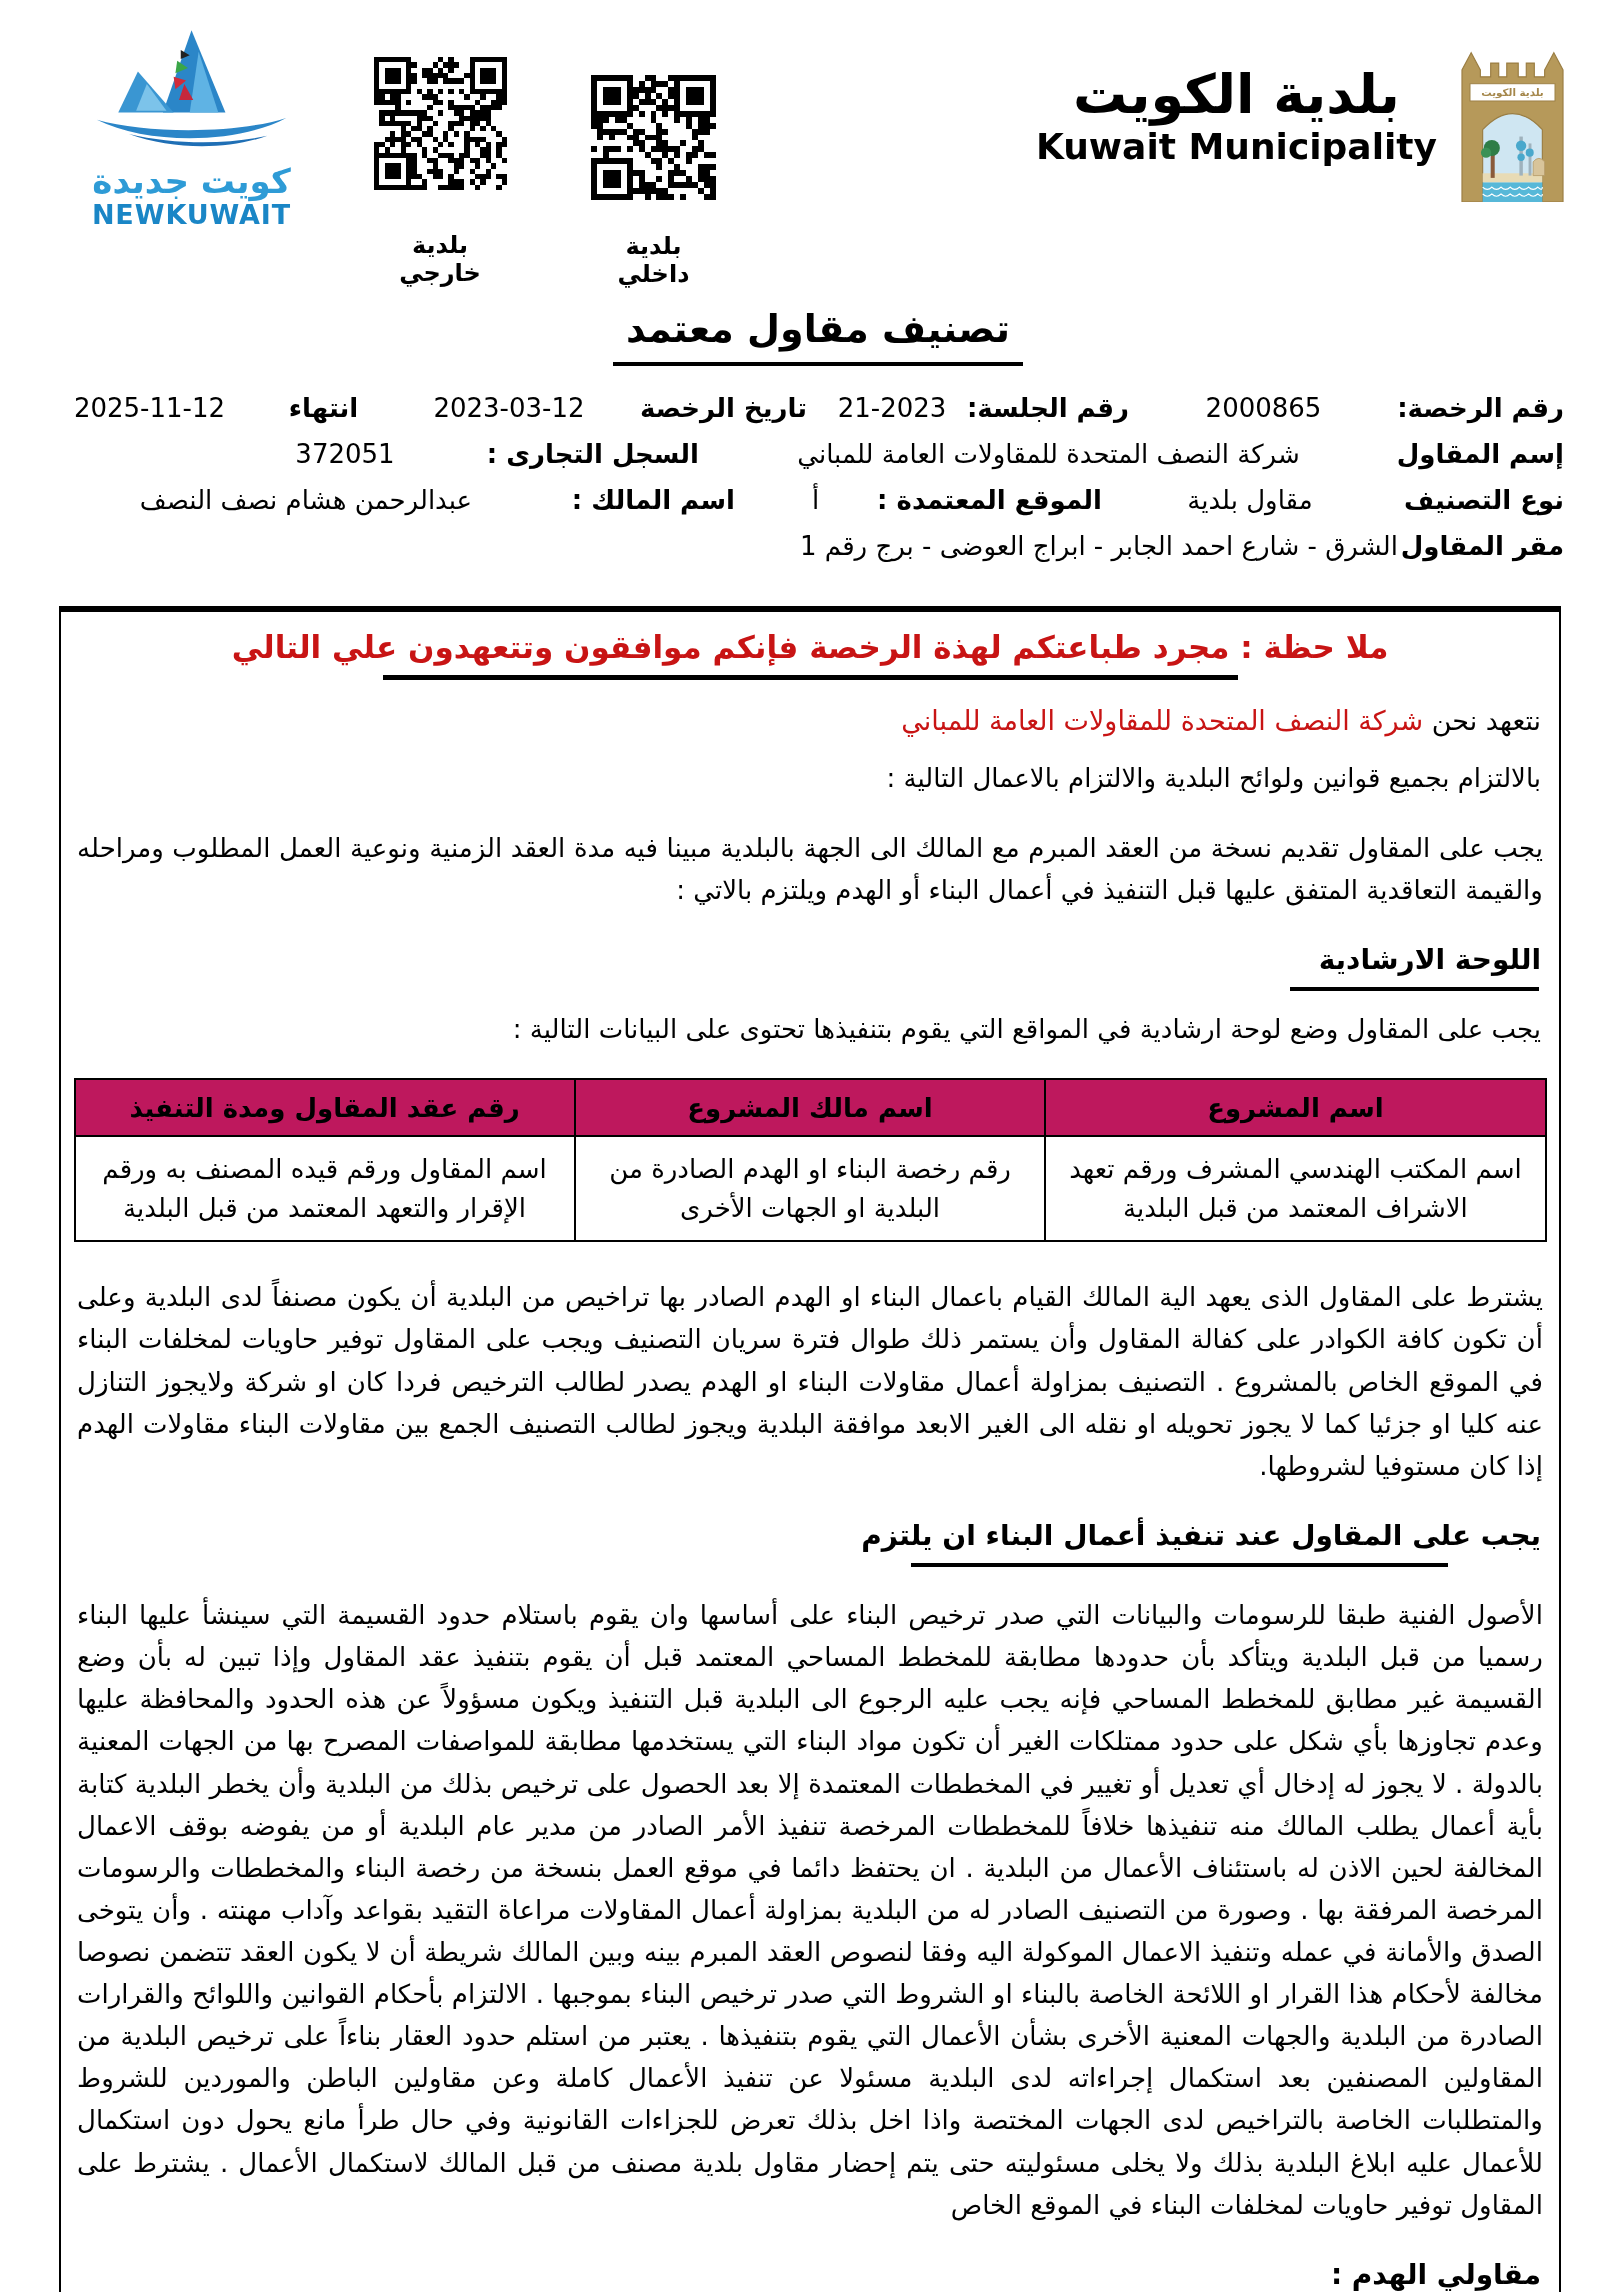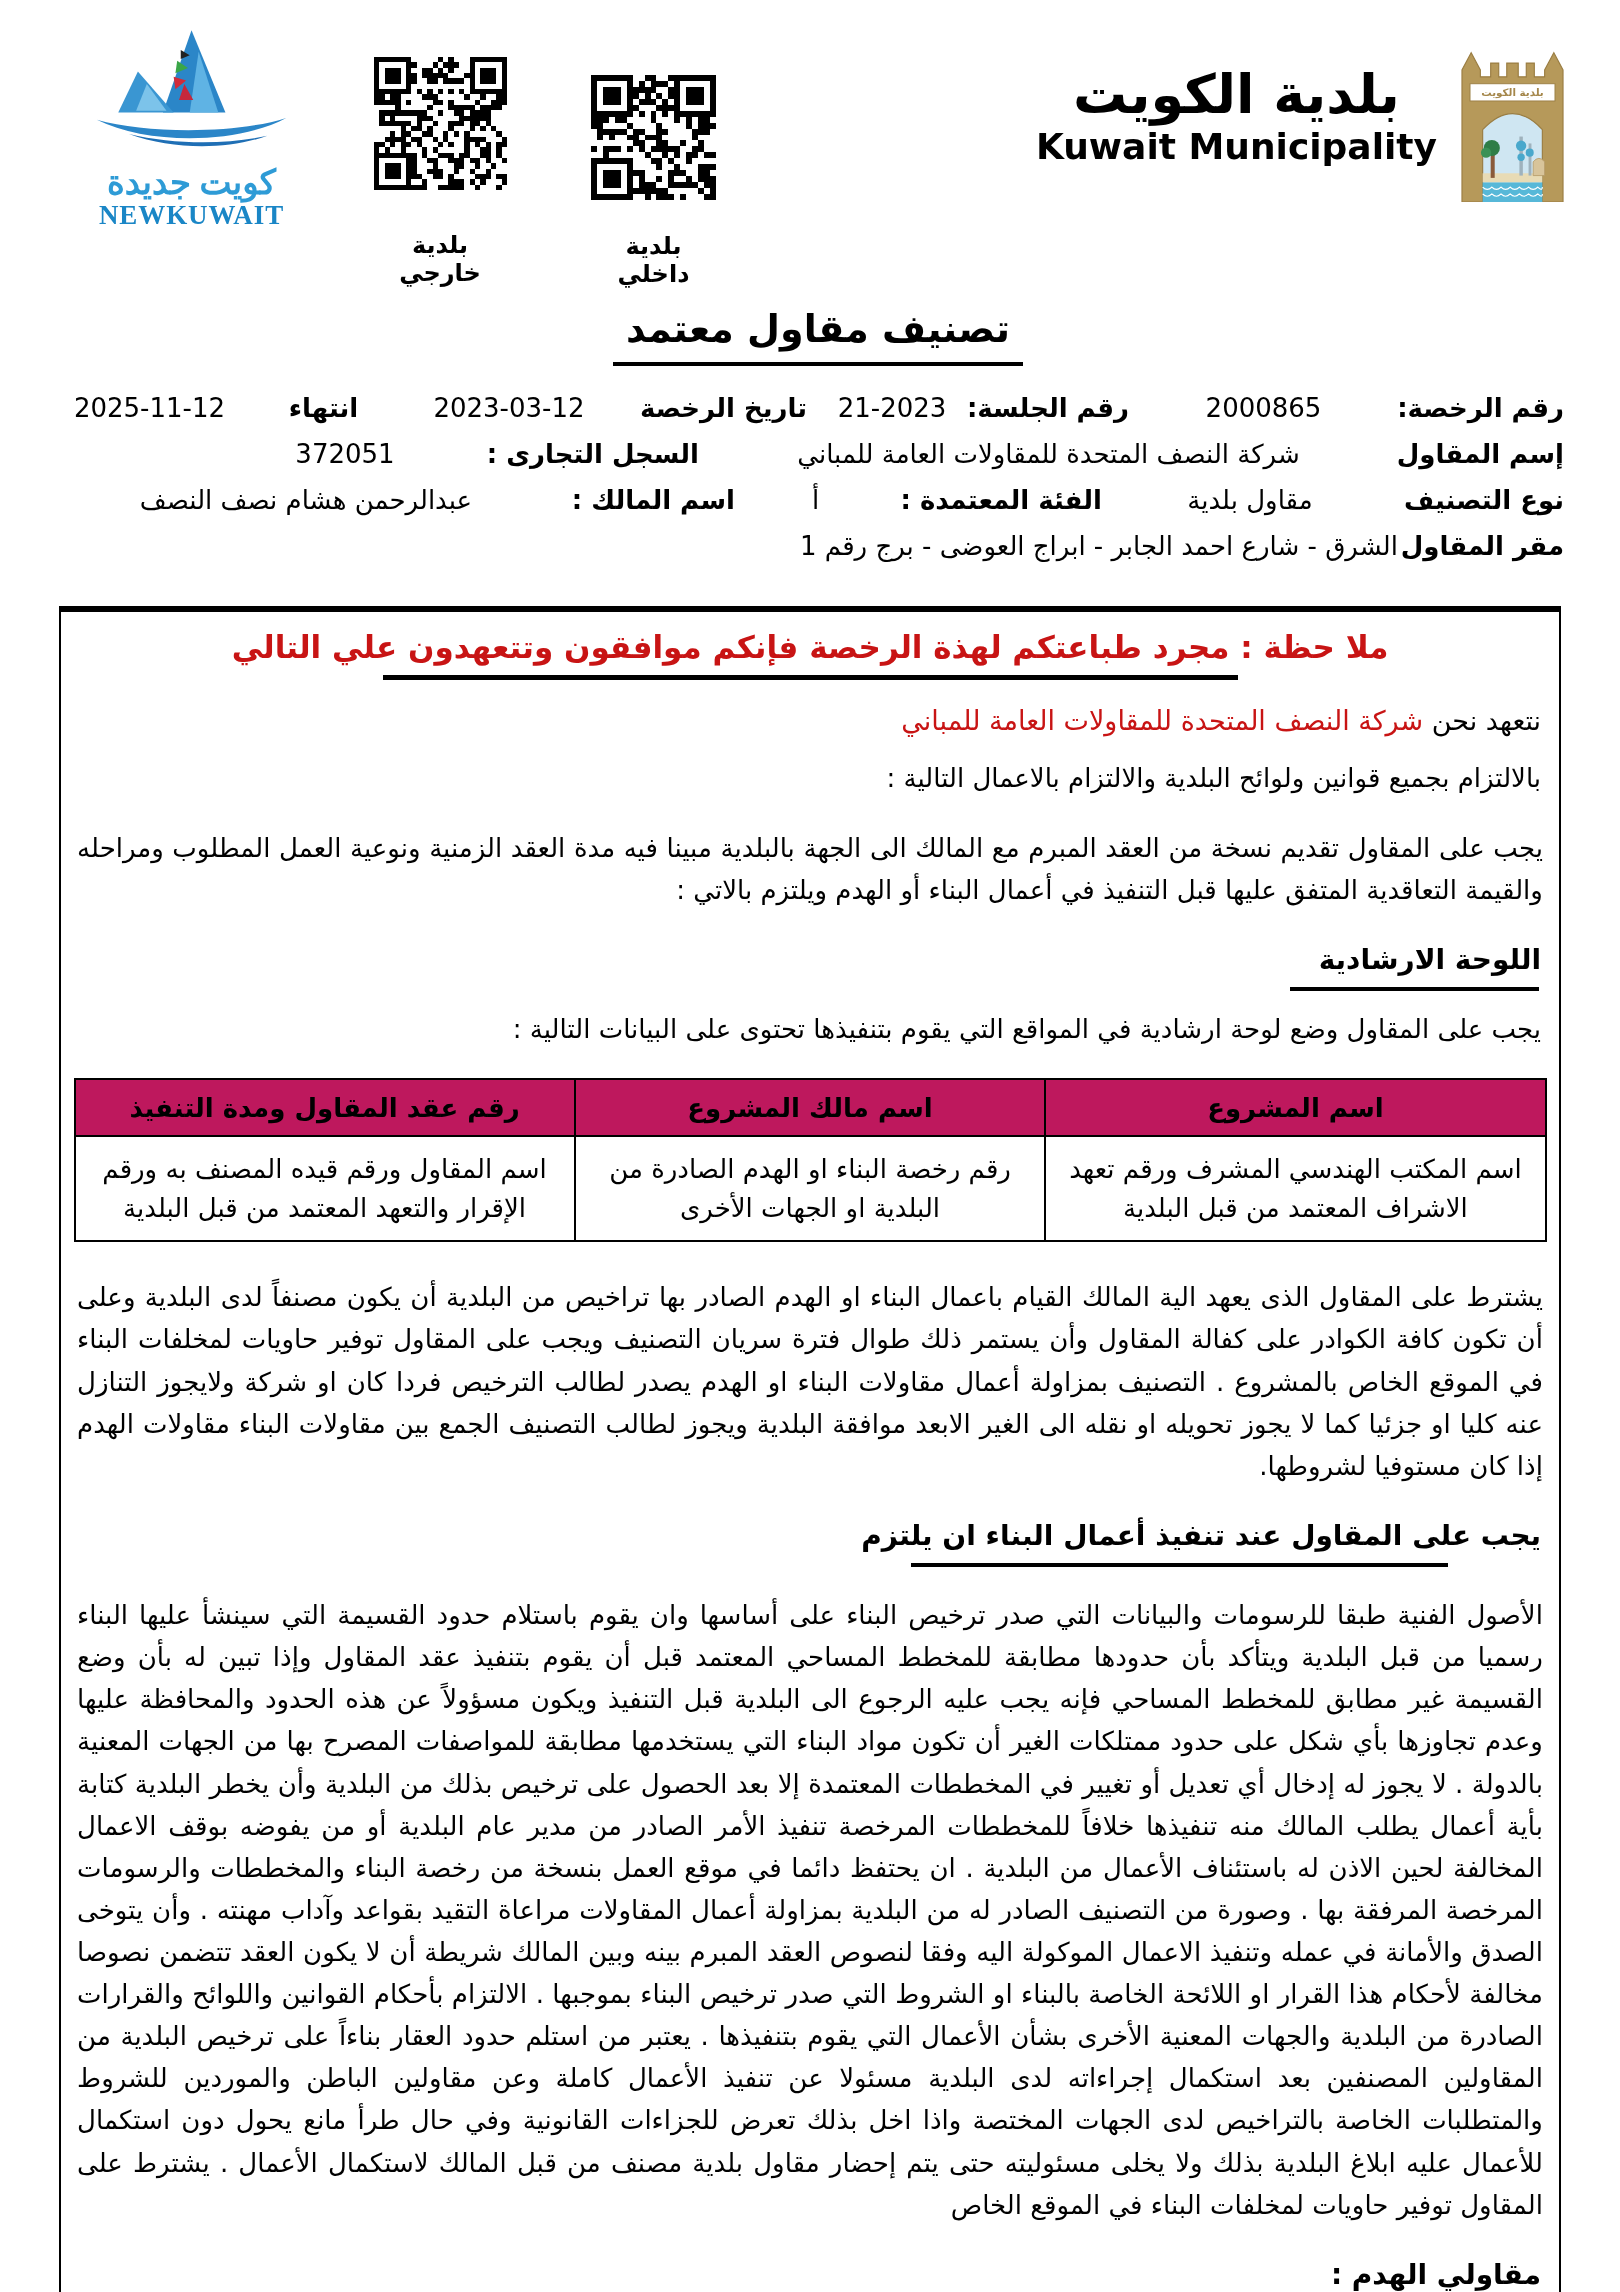--- a/index.html
+++ b/index.html
@@ -6,21 +6,21 @@
   html, body { background: #ffffff; }
   body {
     width: 1620px; height: 2293px;
     font-family: "DejaVu Sans", sans-serif;
     color: #000; direction: rtl; position: relative; overflow: hidden;
   }
 
   
   .header { position: relative; height: 269px; direction: ltr; }
 
-  .newkuwait { position: absolute; left: 77px; top: 25px; width: 229px; text-align: center; font-family: Liberation Serif, serif; }
+  .newkuwait { position: absolute; left: 77px; top: 25px; width: 229px; text-align: center; }
   .nk-arabic { color: #2e9bd6; font-size: 34px; font-weight: bold; line-height: 1.05; margin-top: 1.8px; }
   .nk-english { color: #1a86c6; font-size: 27px; font-weight: bold; letter-spacing: 0.9px; line-height: 1.15; }
 
   .qr-block { position: absolute; text-align: center; }
   .qr1 { left: 373px; top: 57px; width: 134px; }
   .qr2 { left: 589px; top: 75px; width: 129px; }
   .qr-label { font-weight: bold; font-size: 24px; color: #000; }
   .qr1 .qr-label { margin-top: 38px; }
   .qr2 .qr-label { margin-top: 29px; }
 
@@ -703,21 +703,21 @@
   <div class="frow">
     <span class="lbl w185">إسم المقاول</span>
     <span class="c w780">شركة النصف المتحدة للمقاولات العامة للمباني</span>
     <span class="lbl w230">السجل التجارى :</span>
     <span class="c w330">372051</span>
   </div>
 
   <div class="frow">
     <span class="lbl w185">نوع التصنيف</span>
     <span class="c w330">مقاول بلدية</span>
-    <span class="lbl w230">الفئة المعتمدة :</span>
+    <span class="lbl w230">الموقع المعتمدة :</span>
     <span class="c w180">أ</span>
     <span class="lbl w200">اسم المالك :</span>
     <span class="c grow">عبدالرحمن هشام نصف النصف</span>
   </div>
 
   <div class="frow">
     <span class="lbl w185">مقر المقاول</span>
     <span class="grow">الشرق - شارع احمد الجابر - ابراج العوضى - برج رقم 1</span>
   </div>
 </div>

